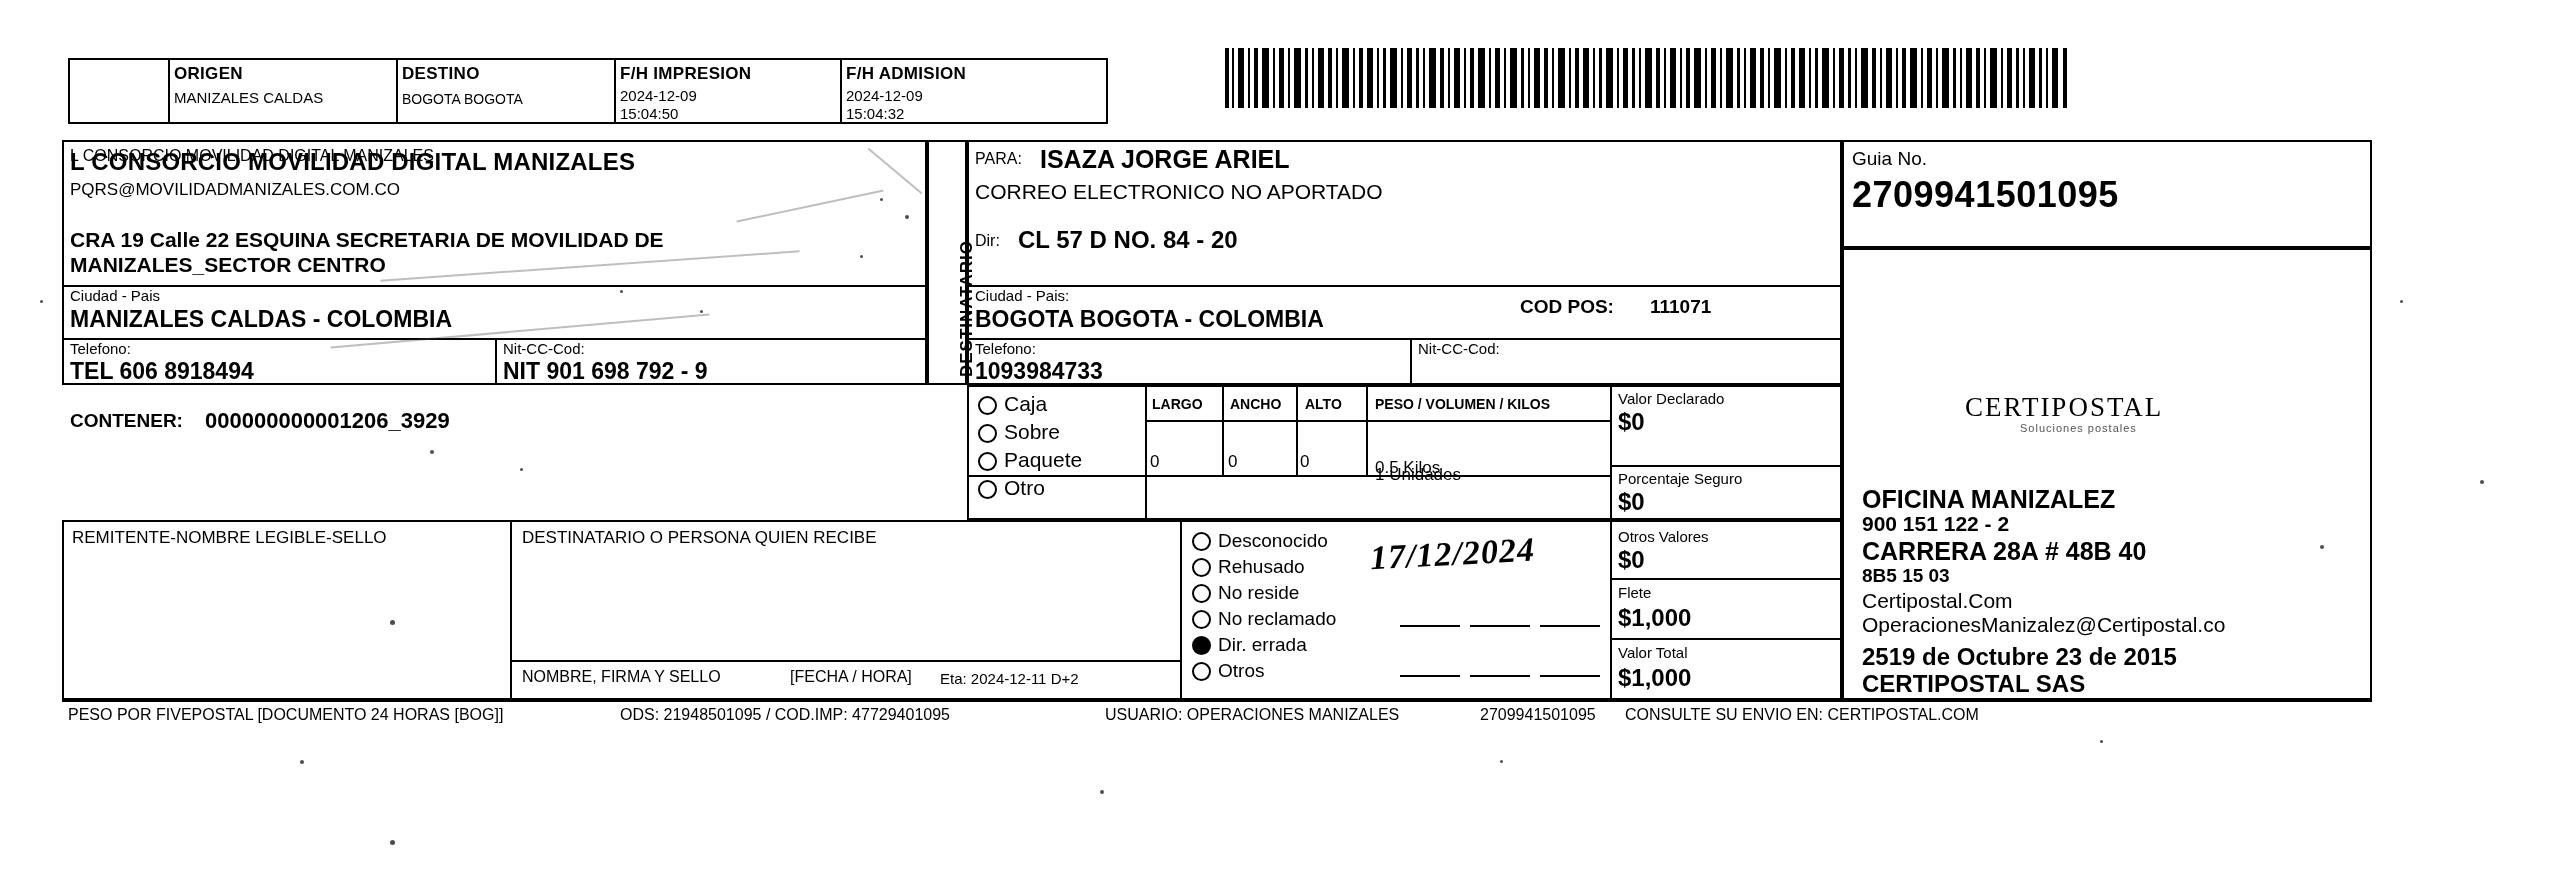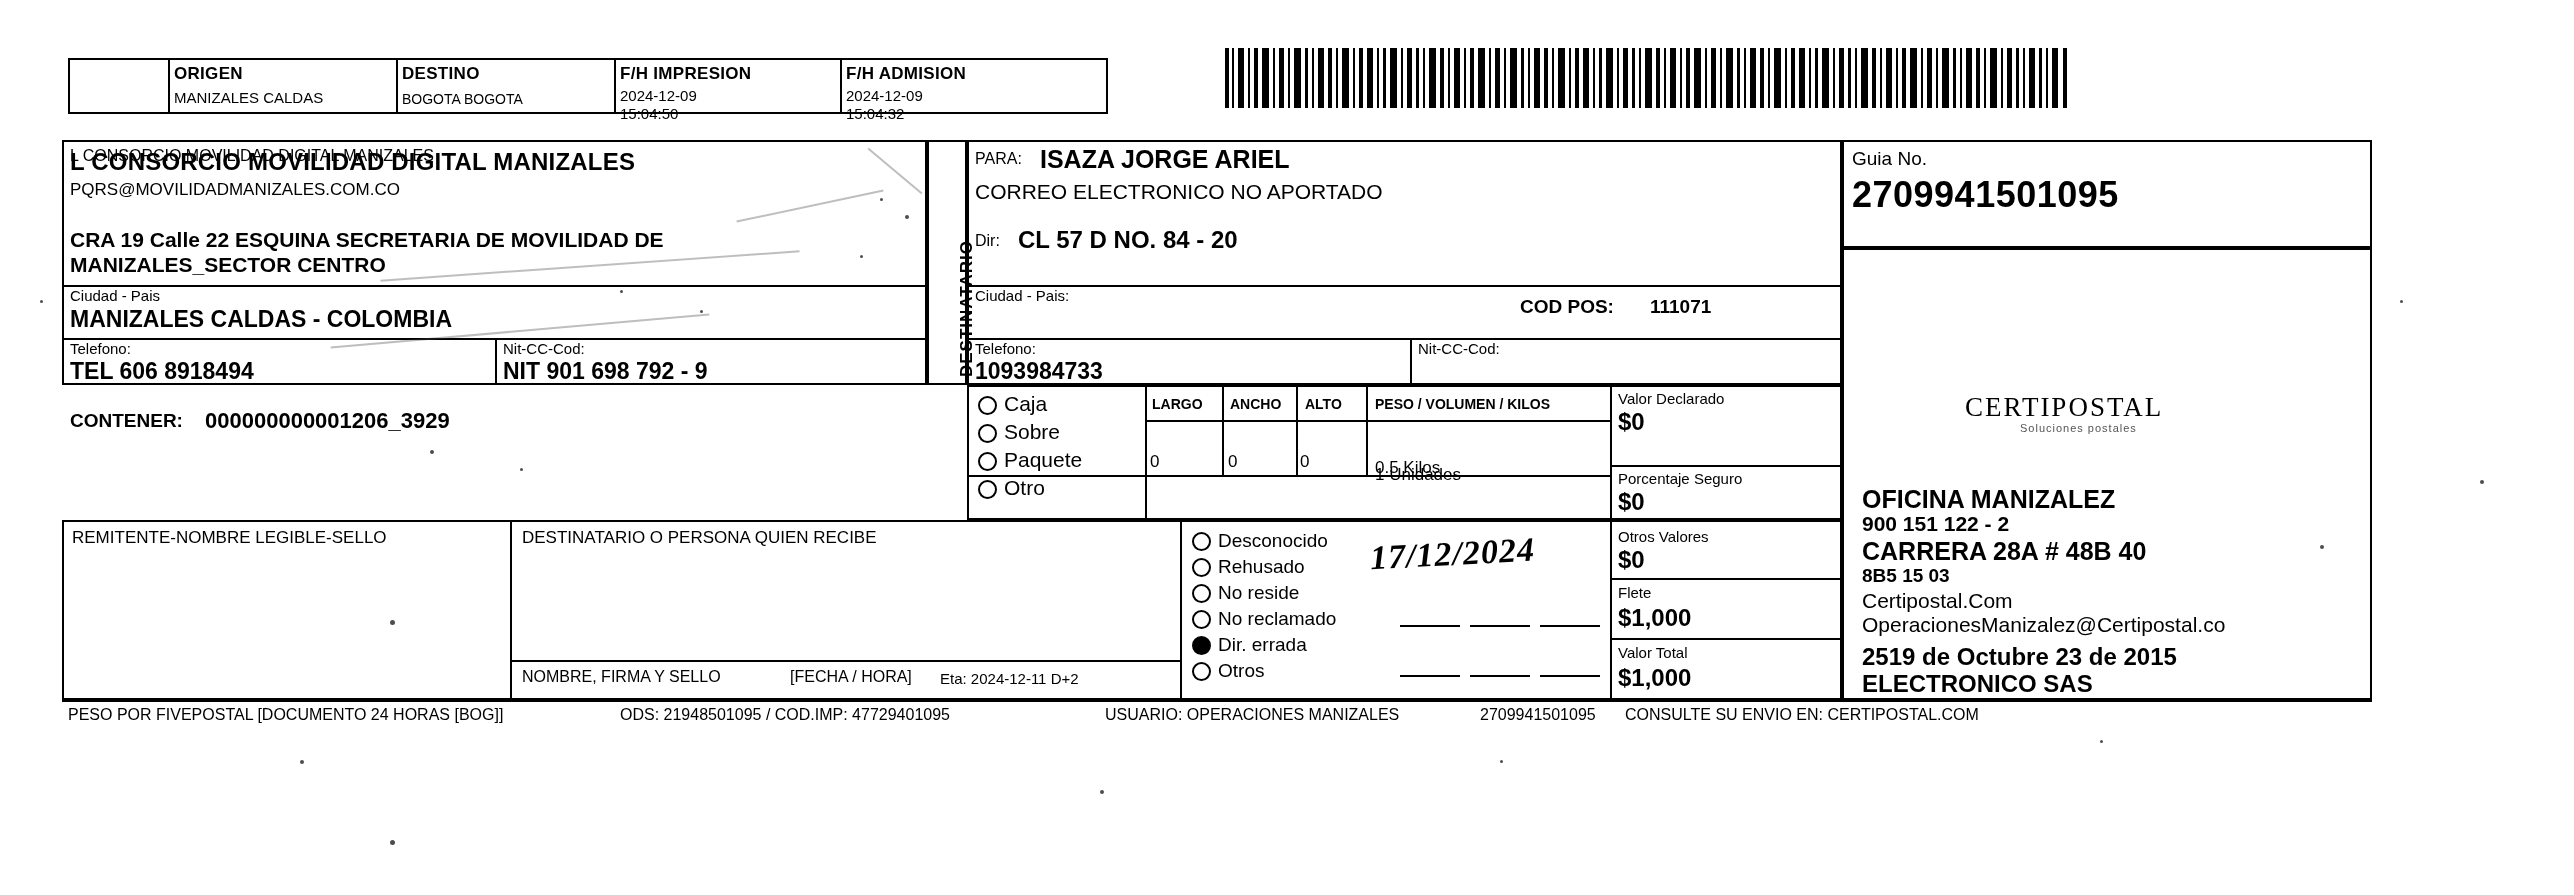--- a/index.html
+++ b/index.html
@@ -19,21 +19,21 @@
     position: absolute;
     left: 0; top: 0;
     width: 2574px;
     height: 895px;
     background: #fff;
   }
   .abs { position: absolute; box-sizing: border-box; }
   .bd { border: 2px solid #000; }
 
   
-  #top-table { left: 68px; top: 58px; width: 1040px; height: 56px; }
+  #top-table { left: 68px; top: 58px; width: 1040px; height: 66px; }
   #top-table .divider { position: absolute; top: 0; bottom: 0; width: 2px; background: #000; }
   .th { font-size: 17px; font-weight: bold; padding: 4px 0 0 6px; letter-spacing: .3px;}
   .td { font-size: 14px; padding: 2px 0 0 6px; line-height: 15px; }
   .td.big { font-size: 15px; }
 
   
   #barcode { left: 1225px; top: 48px; width: 845px; height: 60px; }
   #barcode .bars { width: 100%; height: 100%; display: block; }
 
   
@@ -255,20 +255,21 @@
 
   <div class="abs bd" id="destinatario"></div>
   <div class="abs" style="left:975px; top:150px; font-size:16px;">PARA:</div>
   <div class="abs" style="left:1040px; top:145px; font-size:25px; font-weight:bold;">ISAZA JORGE ARIEL</div>
   <div class="abs" style="left:975px; top:180px; font-size:21px;">CORREO ELECTRONICO NO APORTADO</div>
   <div class="abs" style="left:975px; top:232px; font-size:16px;">Dir:</div>
   <div class="abs" style="left:1018px; top:226px; font-size:24px; font-weight:bold;">CL 57 D NO. 84 - 20</div>
 
   <div class="hline" style="left:967px; top:285px; width:875px;"></div>
   <div class="abs" style="left:975px; top:287px; font-size:15px;">Ciudad - Pais:</div>
+  <div class="abs" style="left:975px; top:306px; font-size:23px; font-weight:bold;">BOGOTA BOGOTA - COLOMBIA</div>
   <div class="abs" style="left:1520px; top:296px; font-size:19px; font-weight:bold;">COD POS:</div>
   <div class="abs" style="left:1650px; top:296px; font-size:19px; font-weight:bold;">111071</div>
 
   <div class="hline" style="left:967px; top:338px; width:875px;"></div>
   <div class="vline" style="left:1410px; top:338px; height:47px;"></div>
   <div class="abs" style="left:975px; top:340px; font-size:15px;">Telefono:</div>
   <div class="abs" style="left:975px; top:358px; font-size:23px; font-weight:bold;">1093984733</div>
   <div class="abs" style="left:1418px; top:340px; font-size:15px;">Nit-CC-Cod:</div>
   <div class="abs" style="left:1418px; top:358px; font-size:23px; font-weight:bold;"></div>
 
@@ -280,21 +281,21 @@
   <div class="abs" style="left:1965px; top:392px; font-size:27px; letter-spacing:2px; font-family:'Liberation Serif',serif;">CERTIPOSTAL</div>
   <div class="abs" style="left:2020px; top:422px; font-size:11px; letter-spacing:1px; color:#555;">Soluciones postales</div>
 
   <div class="abs" style="left:1862px; top:485px; font-size:25px; font-weight:bold;">OFICINA MANIZALEZ</div>
   <div class="abs" style="left:1862px; top:512px; font-size:21px; font-weight:bold;">900 151 122 - 2</div>
   <div class="abs" style="left:1862px; top:537px; font-size:25px; font-weight:bold;">CARRERA 28A #  48B 40</div>
   <div class="abs" style="left:1862px; top:565px; font-size:19px; font-weight:bold;">8B5 15 03</div>
   <div class="abs" style="left:1862px; top:589px; font-size:21px;">Certipostal.Com</div>
   <div class="abs" style="left:1862px; top:613px; font-size:21px;">OperacionesManizalez@Certipostal.co</div>
   <div class="abs" style="left:1862px; top:643px; font-size:24px; font-weight:bold;">2519 de Octubre 23 de 2015</div>
-  <div class="abs" style="left:1862px; top:670px; font-size:24px; font-weight:bold;">ELECTRONICO SAS</div>
+  <div class="abs" style="left:1862px; top:670px; font-size:24px; font-weight:bold;">CERTIPOSTAL SAS</div>
 
   <div class="abs bd" style="left:967px; top:385px; width:875px; height:135px;"></div>
   <div class="vline" style="left:1145px; top:385px; height:135px;"></div>
   <div class="vline" style="left:1222px; top:385px; height:90px;"></div>
   <div class="vline" style="left:1296px; top:385px; height:90px;"></div>
   <div class="vline" style="left:1366px; top:385px; height:90px;"></div>
   <div class="vline" style="left:1610px; top:385px; height:135px;"></div>
   <div class="hline" style="left:1145px; top:420px; width:465px;"></div>
   <div class="hline" style="left:1610px; top:465px; width:232px;"></div>
   <div class="hline" style="left:967px; top:475px; width:643px;"></div>

